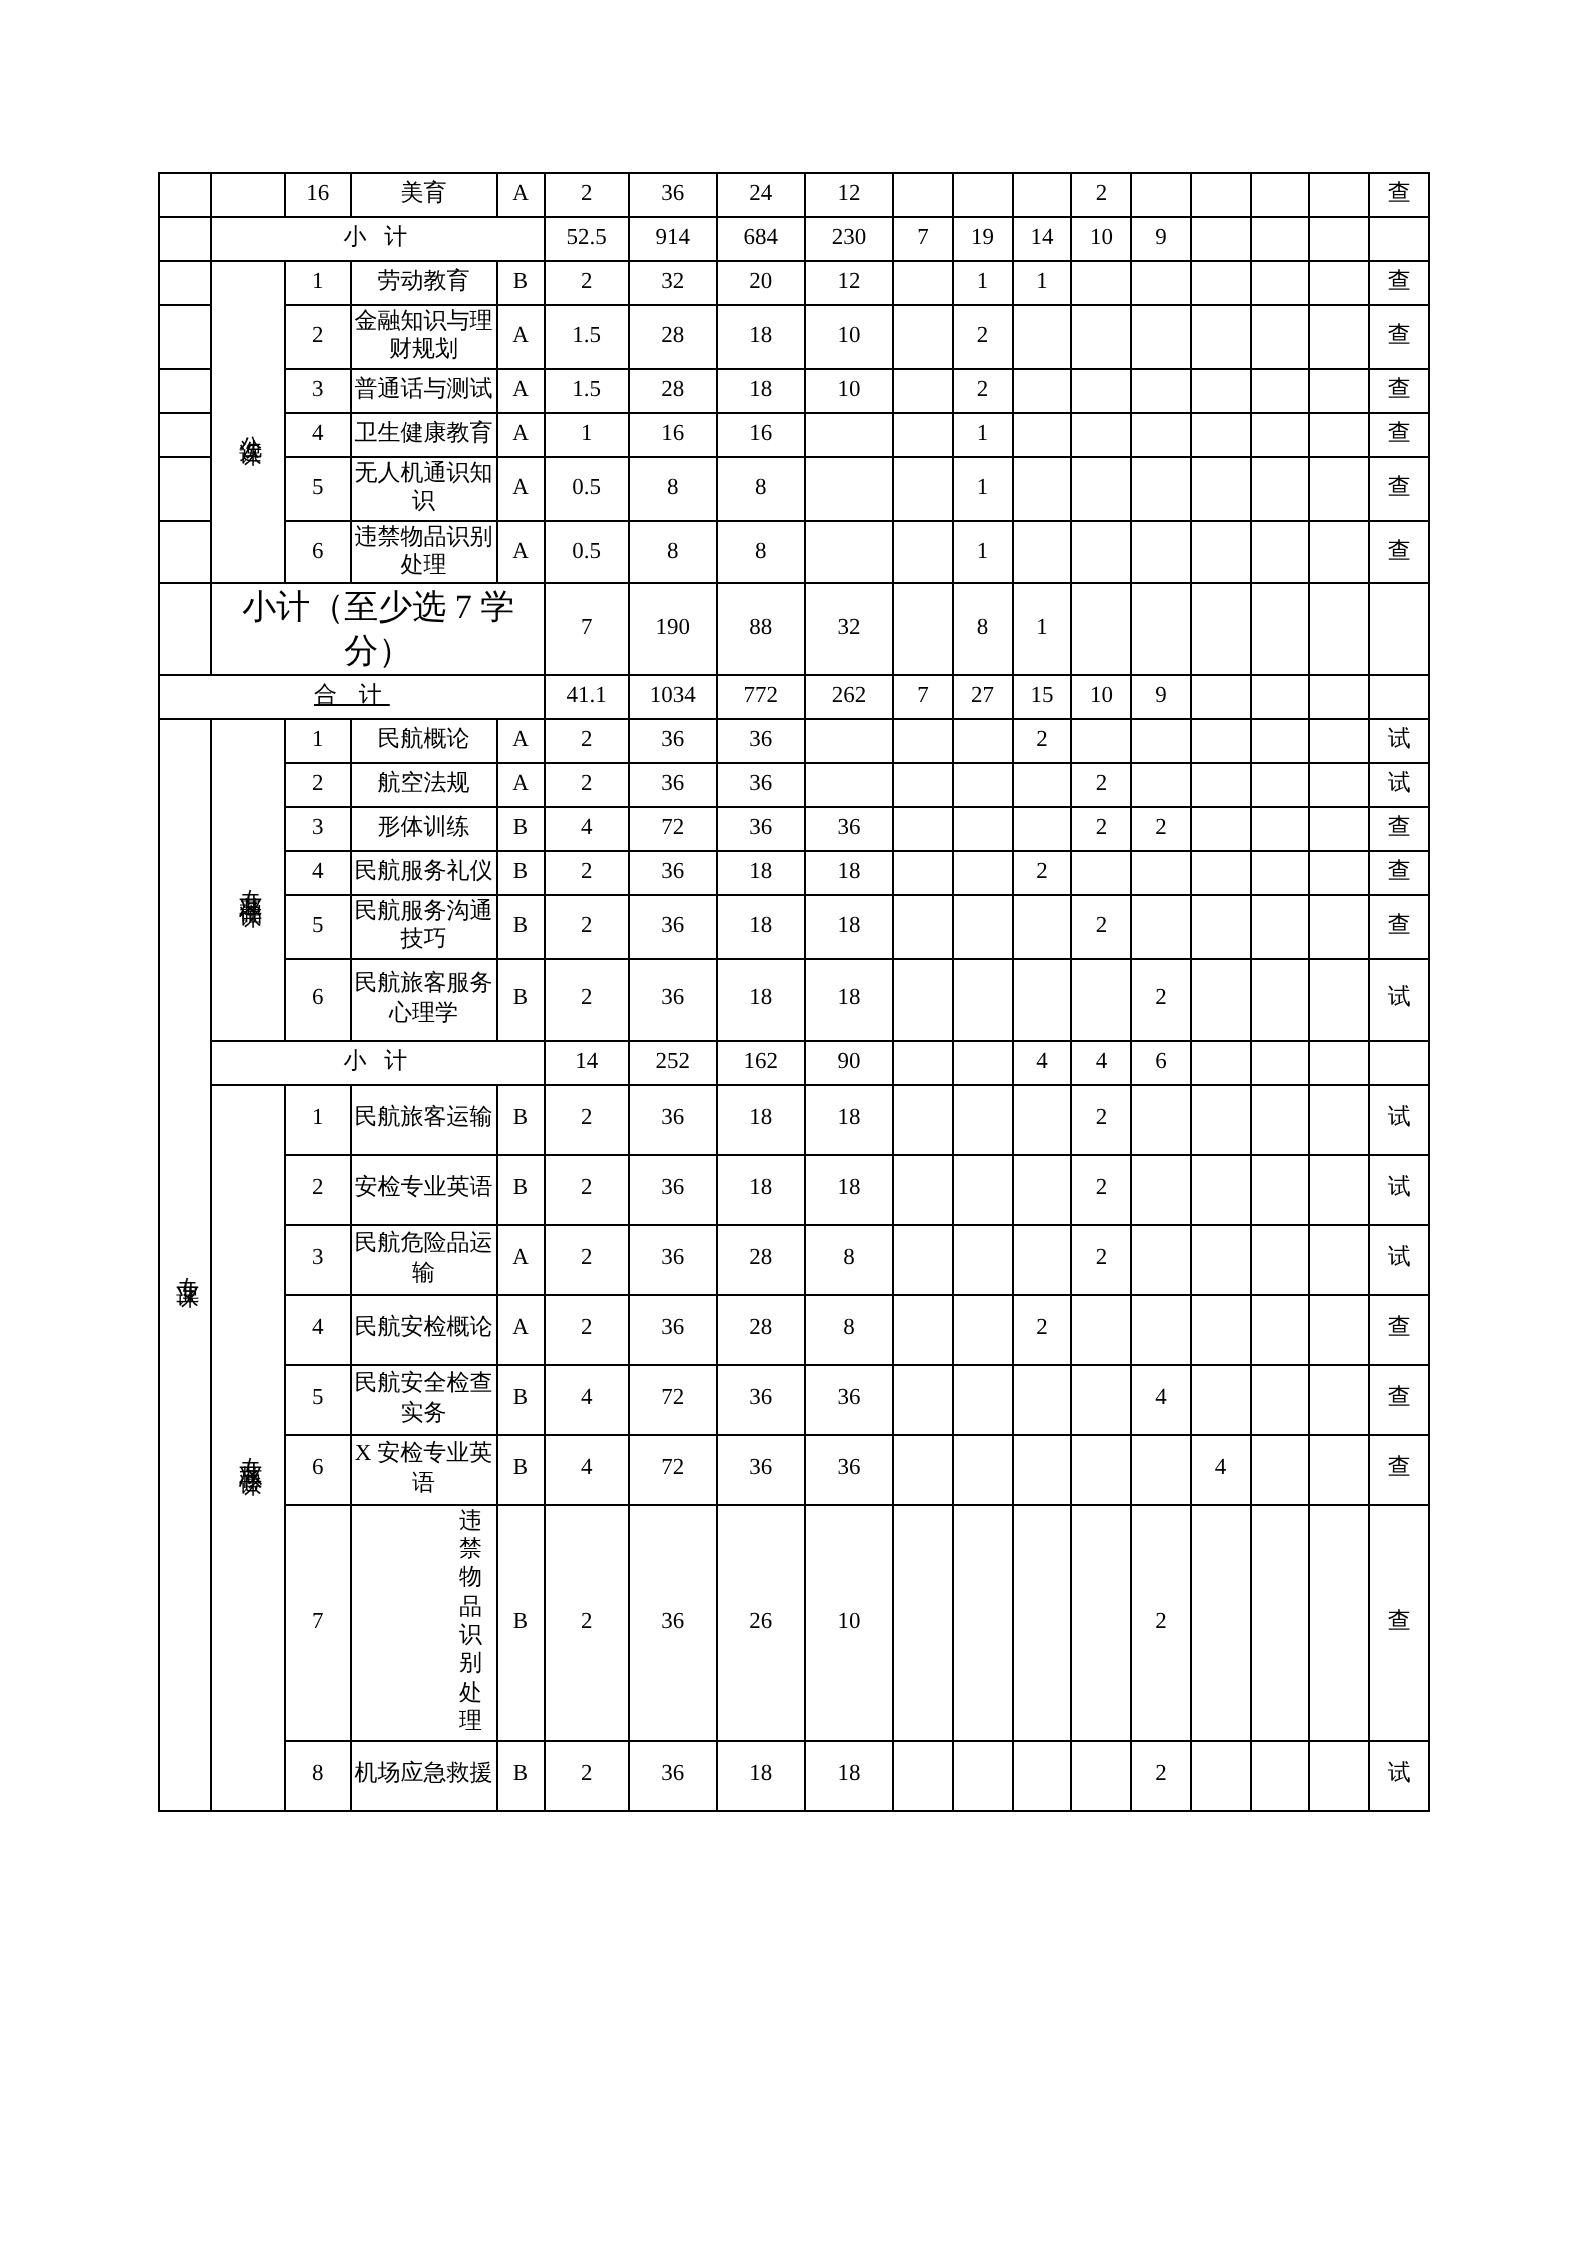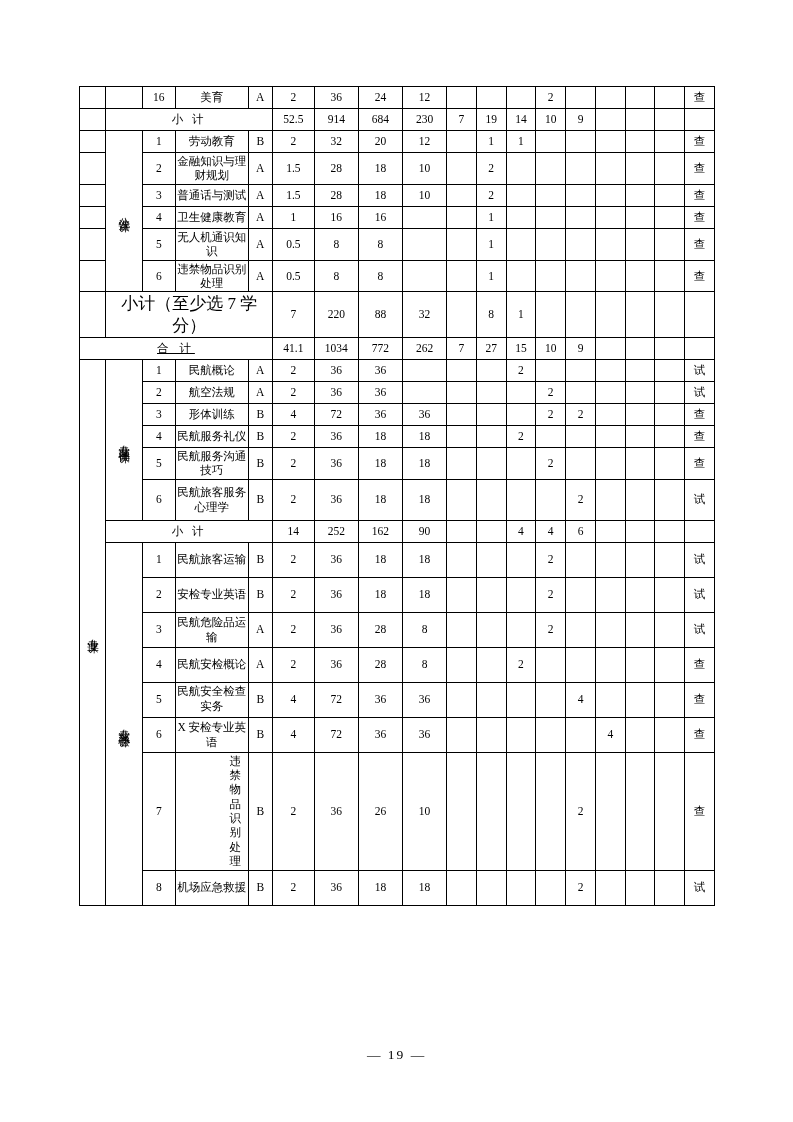--- a/index.html
+++ b/index.html
@@ -270,21 +270,21 @@
         <td></td>
         <td></td>
         <td></td>
         <td>查</td>
       </tr>
 
       <tr>
         <td></td>
         <td colspan="4" style="font-size:17px;letter-spacing:0;">小计（至少选 7 学分）</td>
         <td>7</td>
-        <td>220</td>
+        <td>190</td>
         <td>88</td>
         <td>32</td>
         <td></td>
         <td>8</td>
         <td>1</td>
         <td></td>
         <td></td>
         <td></td>
         <td></td>
         <td></td>
@@ -504,21 +504,21 @@
         <td>2</td>
         <td></td>
         <td></td>
         <td></td>
         <td></td>
         <td></td>
         <td>查</td>
       </tr>
       <tr>
         <td>5</td>
-        <td class="name" style="height:32px;font-family:Liberation Mono, monospace;">民航安全检查实务</td>
+        <td class="name" style="height:32px;">民航安全检查实务</td>
         <td>B</td>
         <td>4</td>
         <td>72</td>
         <td>36</td>
         <td>36</td>
         <td></td>
         <td></td>
         <td></td>
         <td></td>
         <td>4</td>
@@ -578,15 +578,14 @@
         <td>2</td>
         <td></td>
         <td></td>
         <td></td>
         <td>试</td>
       </tr>
 
     </tbody>
   </table>
 
-  <div class="pagenum">— 19 —</div>
 
 </div>
 
 </body></html>

